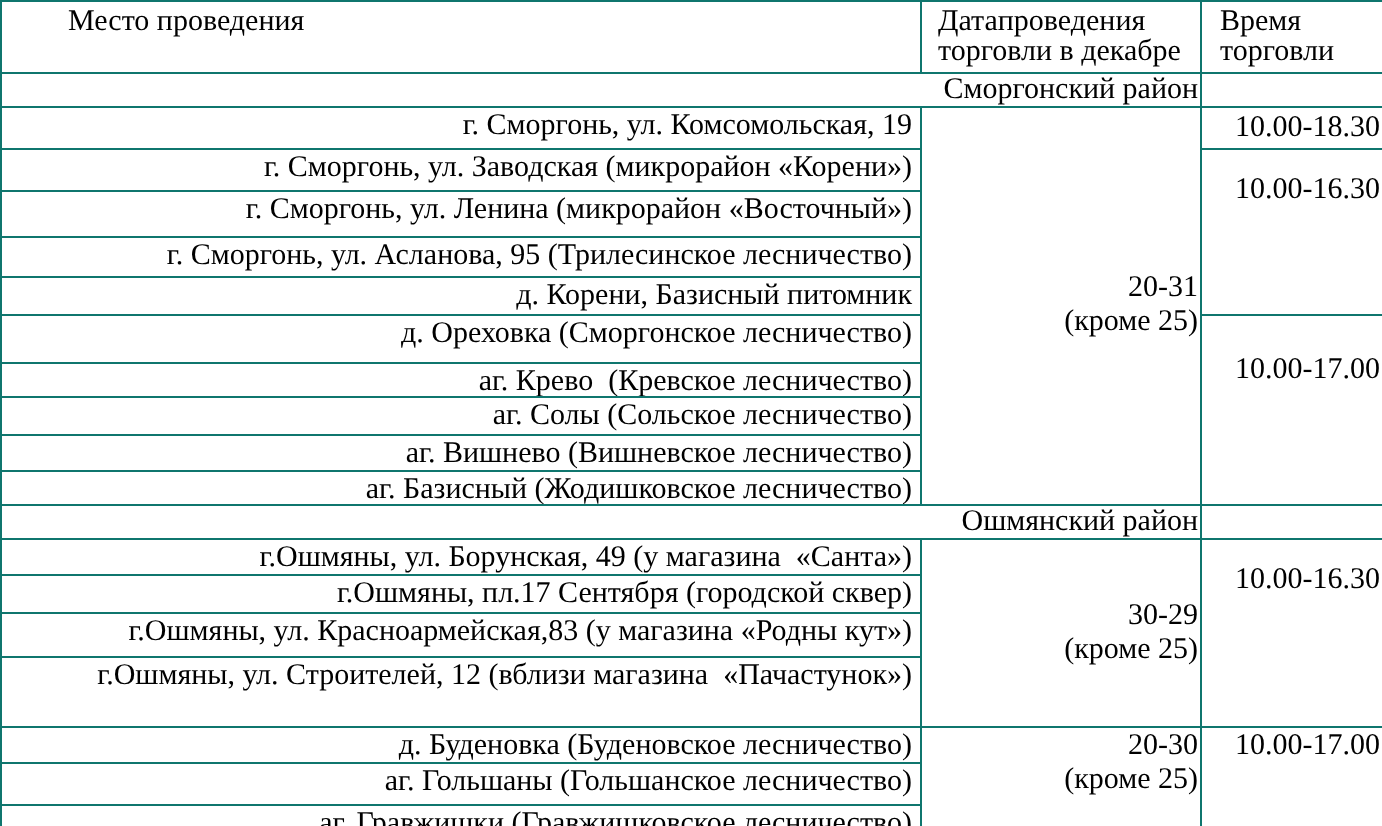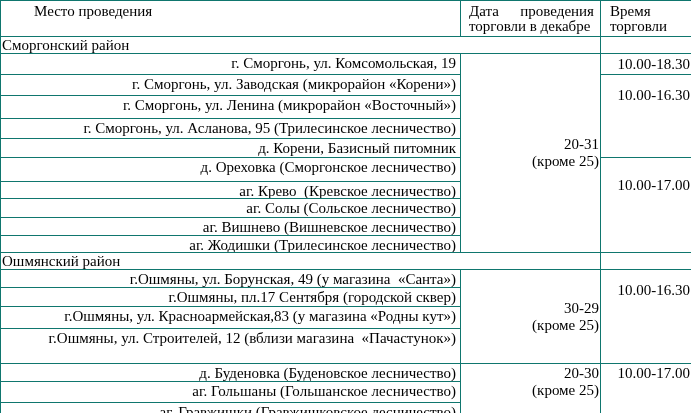--- a/index.html
+++ b/index.html
@@ -27,25 +27,24 @@
   td.hdr {
     vertical-align: top;
     padding-top: 3px;
     line-height: 15px;
   }
   td.hdr-place { padding-left: 33px; }
   td.hdr-date  { padding-left: 8px; padding-right: 6px; }
   td.hdr-time  { padding-left: 9px; padding-right: 4px; }
   .justify-line {
     display: flex;
-    justify-content: space-between;
   }
   
   td.section-title {
-    text-align: left;
+    text-align: right;
     vertical-align: middle;
     line-height: 14px;
   }
   
   td.place {
     vertical-align: top;
     padding: 2px 4px 0 5px;
     line-height: 14px;
     white-space: pre-wrap;
     text-align: right;
@@ -122,21 +121,21 @@
   <tr style="height:16px">
     <td class="place">аг. Крево  (Кревское лесничество)</td>
   </tr>
   <tr style="height:19px">
     <td class="place">аг. Солы (Сольское лесничество)</td>
   </tr>
   <tr style="height:18px">
     <td class="place">аг. Вишнево (Вишневское лесничество)</td>
   </tr>
   <tr style="height:16px">
-    <td class="place">аг. Жодишки (Трилесинское лесничество)</td>
+    <td class="place">аг. Базисный (Жодишковское лесничество)</td>
   </tr>
 
   <tr style="height:16px">
     <td class="section-title" colspan="2">Ошмянский район</td>
     <td></td>
   </tr>
 
   <tr style="height:18px">
     <td class="place">г.Ошмяны, ул. Борунская, 49 (у магазина  «Санта»)</td>
     <td class="date-cell" rowspan="4">

